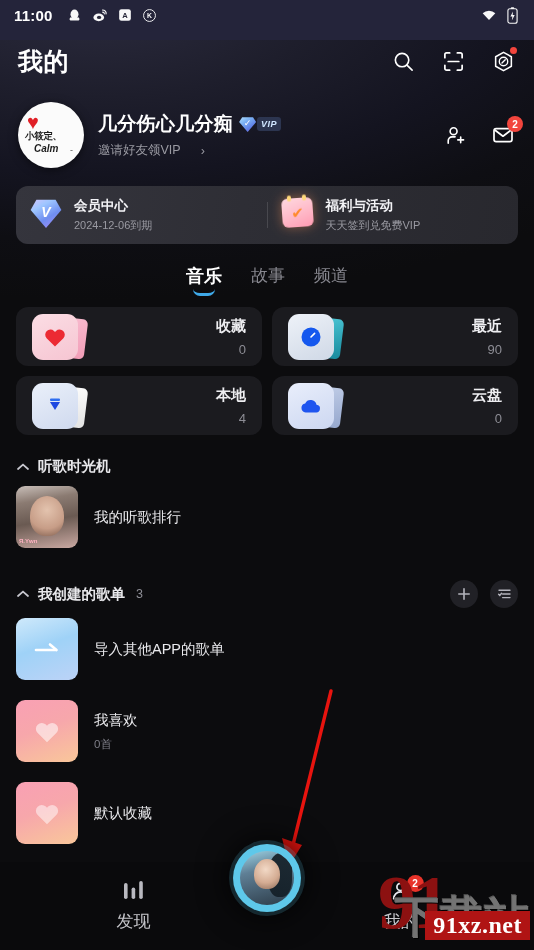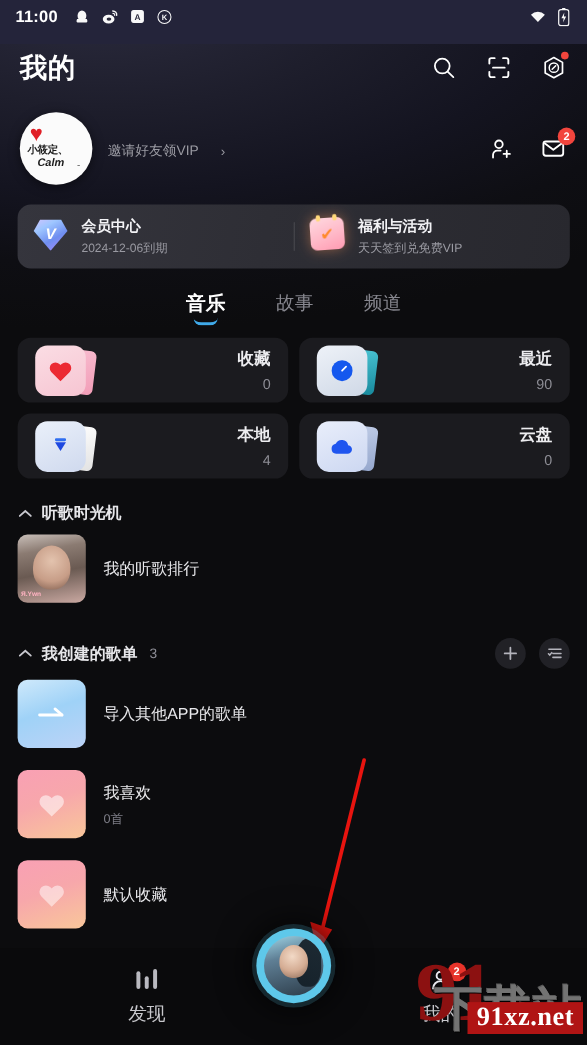--- a/index.html
+++ b/index.html
@@ -107,21 +107,21 @@
     transform:rotate(-4deg);
     filter:drop-shadow(0 0 6px rgba(255,150,90,.45));
   }
   .cal:before,.cal:after{content:"";position:absolute;top:-3px;width:4px;height:6px;border-radius:2px;background:#ffd87a;}
   .cal:before{left:6px;} .cal:after{right:6px;}
   .cal i{ font-style:normal; color:#ff8a2b; font-size:15px; font-weight:700; }
   .vb-t1 { font-size:13.5px; font-weight:700; color:#f2f2f5; }
   .vb-t2 { font-size:11px; color:#9a9aa2; margin-top:3px; }
 
   
-  .tabs { position:relative; z-index:3; display:flex; justify-content:center; gap:46px; margin-top:20px; }
+  .tabs { position:relative; z-index:3; display:flex; justify-content:center; gap:29px; margin-top:20px; }
   .tab { font-size:17px; color:#87878f; padding-bottom:9px; position:relative; }
   .tab.active { color:#fff; font-weight:700; font-size:18px; }
   .tabline {
     position:absolute; left:50%; transform:translateX(-50%); bottom:1px;
     width:22px; height:7px; border-bottom:3px solid #3fa9e8; border-radius:0 0 12px 12px;
   }
 
   
   .grid { position:relative; z-index:3; display:grid; grid-template-columns:1fr 1fr; gap:10px; padding:10px 16px 0 16px; }
   .gcard {
@@ -309,20 +309,29 @@
   </div>
 
   <div class="profile">
     <div class="avatar">
       <div class="av-heart">♥</div>
       <div class="av-t1">小筱定、</div>
       <div class="av-t2">Calm</div>
       <div class="av-t3">-</div>
     </div>
     <div class="pinfo">
+      <div class="nameline">
+        <div class="username">几分伤心几分痴</div>
+        <div class="vipbadge">
+          <div class="diamond">
+              <span>✓</span>
+            </div>
+          <div class="viptext">VIP</div>
+        </div>
+      </div>
       <div class="subline">
         <span>邀请好友领VIP</span>
         <span>›</span>
       </div>
     </div>
     <div class="prof-actions">
       <div class="paicon">
         <svg width="23" height="23" viewBox="0 0 24 24" fill="none" stroke="#fff" stroke-width="1.7" stroke-linecap="round">
           <circle cx="10" cy="7.5" r="3.6"></circle>
             <path d="M4.4 20v-2.6a4 4 0 0 1 4-4h3.2"></path>

